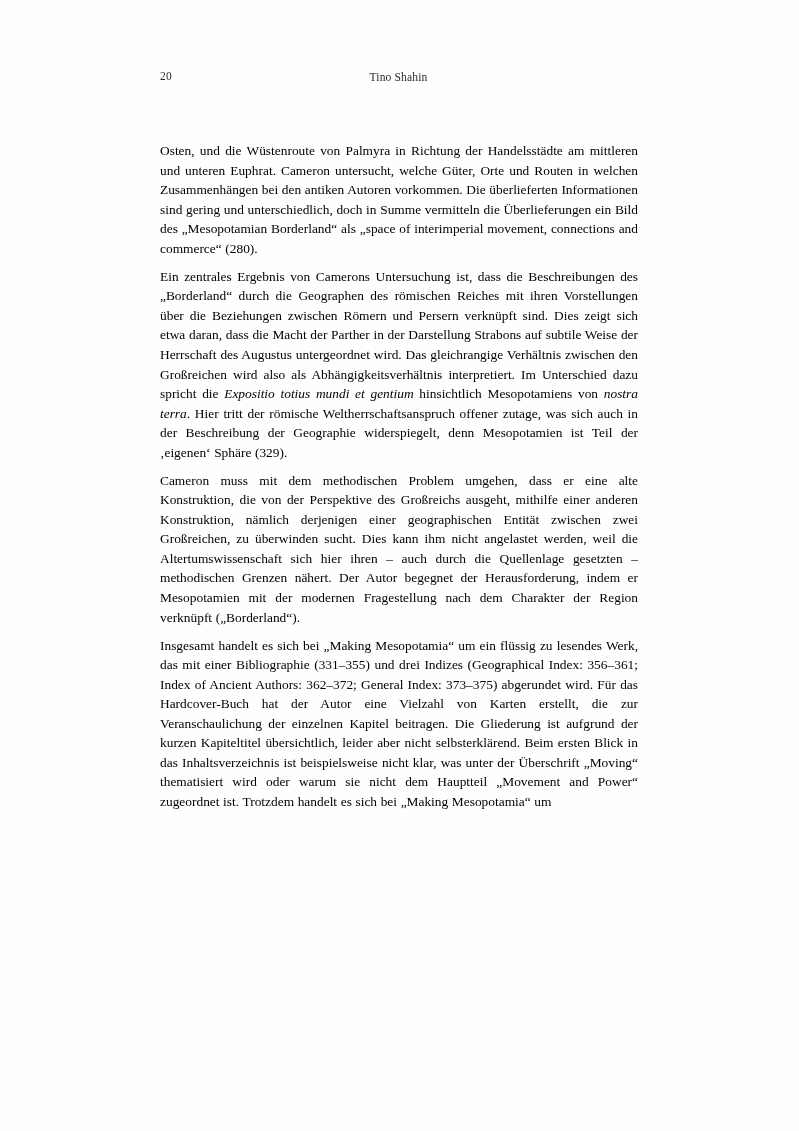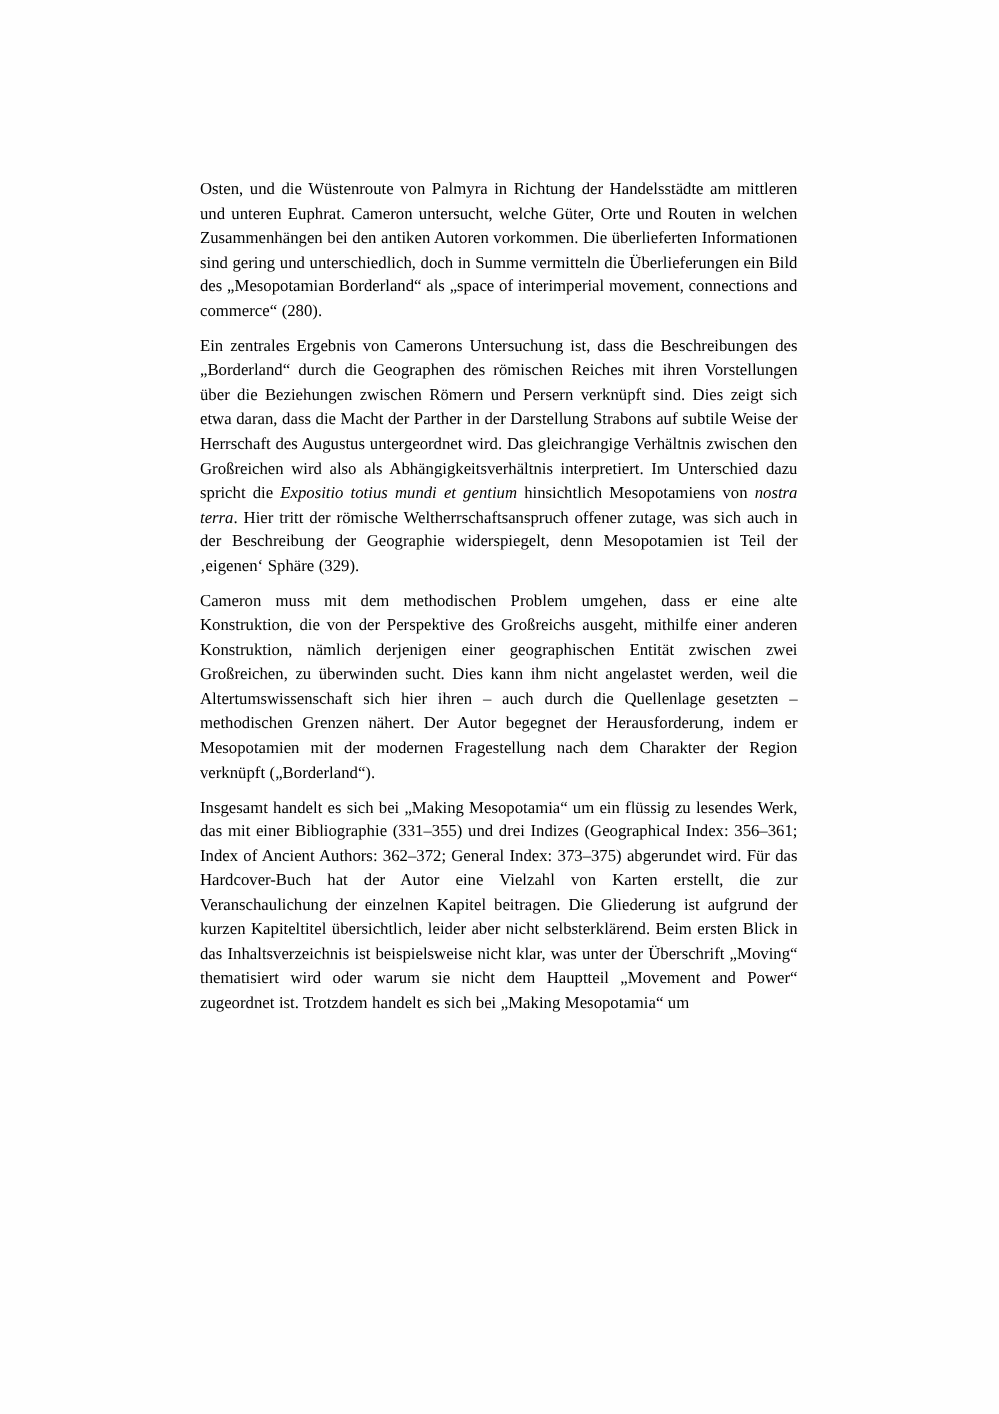--- a/index.html
+++ b/index.html
@@ -77,20 +77,24 @@
   .para i, .para em {
     font-style: italic;
     font-family: Liberation Serif, serif;
   }
 </style>
 </head>
 <body>
 
 <div class="page">
 
+  <div class="running-head">
+    <span class="folio">20</span>
+    <span class="head-title">Tino Shahin</span>
+  </div>
 
   <div class="textblock">
       <p class="para"><span>Osten, und die Wüstenroute von Palmyra in Richtung der Handelsstädte am mittleren und unteren Euphrat. Cameron untersucht, welche Güter, Orte und Routen in welchen Zusammenhängen bei den antiken Autoren vorkommen. Die überlieferten Informationen sind gering und unterschiedlich, doch in Summe vermitteln die Überlieferungen ein Bild des „Mesopotamian Borderland“ als „space of interimperial movement, connections and commerce“ (280).</span></p>
       <p class="para"><span>Ein zentrales Ergebnis von Camerons Untersuchung ist, dass die Beschreibungen des „Borderland“ durch die Geographen des römischen Reiches mit ihren Vorstellungen über die Beziehungen zwischen Römern und Persern verknüpft sind. Dies zeigt sich etwa daran, dass die Macht der Parther in der Darstellung Strabons auf subtile Weise der Herrschaft des Augustus untergeordnet wird. Das gleichrangige Verhältnis zwischen den Großreichen wird also als Abhängigkeitsverhältnis interpretiert. Im Unterschied dazu spricht die </span><i>Expositio totius mundi et gentium</i><span> hinsichtlich Mesopotamiens von </span><i>nostra terra</i><span>. Hier tritt der römische Weltherrschaftsanspruch offener zutage, was sich auch in der Beschreibung der Geographie widerspiegelt, denn Mesopotamien ist Teil der ‚eigenen‘ Sphäre (329).</span></p>
       <p class="para"><span>Cameron muss mit dem methodischen Problem umgehen, dass er eine alte Konstruktion, die von der Perspektive des Großreichs ausgeht, mithilfe einer anderen Konstruktion, nämlich derjenigen einer geographischen Entität zwischen zwei Großreichen, zu überwinden sucht. Dies kann ihm nicht angelastet werden, weil die Altertumswissenschaft sich hier ihren – auch durch die Quellenlage gesetzten – methodischen Grenzen nähert. Der Autor begegnet der Herausforderung, indem er Mesopotamien mit der modernen Fragestellung nach dem Charakter der Region verknüpft („Borderland“).</span></p>
       <p class="para"><span>Insgesamt handelt es sich bei „Making Mesopotamia“ um ein flüssig zu lesendes Werk, das mit einer Bibliographie (331–355) und drei Indizes (Geographical Index: 356–361; Index of Ancient Authors: 362–372; General Index: 373–375) abgerundet wird. Für das Hardcover-Buch hat der Autor eine Vielzahl von Karten erstellt, die zur Veranschaulichung der einzelnen Kapitel beitragen. Die Gliederung ist aufgrund der kurzen Kapiteltitel übersichtlich, leider aber nicht selbsterklärend. Beim ersten Blick in das Inhaltsverzeichnis ist beispielsweise nicht klar, was unter der Überschrift „Moving“ thematisiert wird oder warum sie nicht dem Hauptteil „Movement and Power“ zugeordnet ist. Trotzdem handelt es sich bei „Making Mesopotamia“ um</span></p>
     </div>
 
 </div>
 

